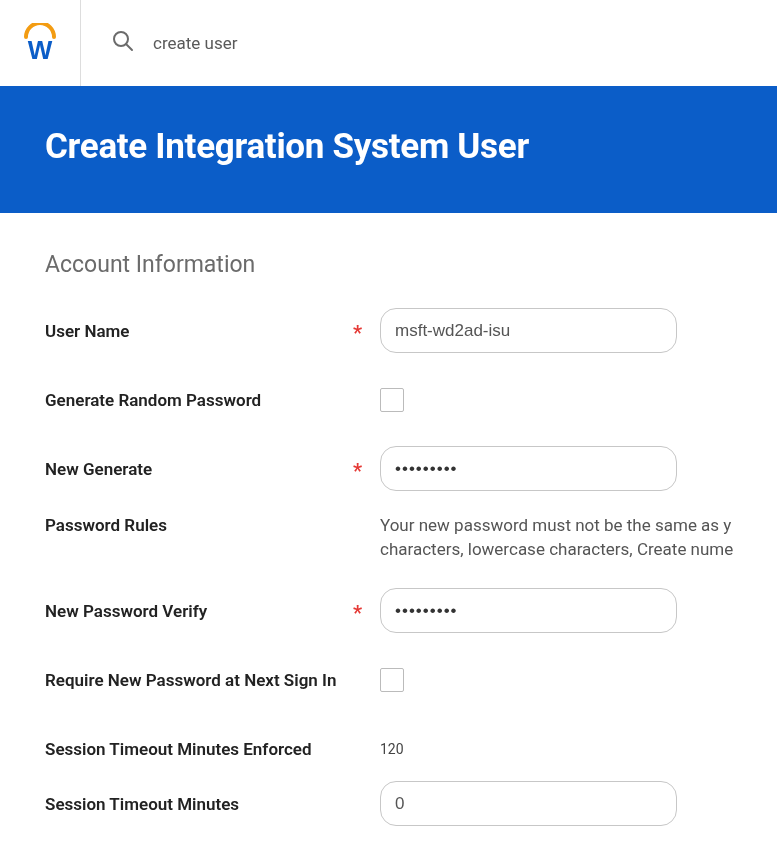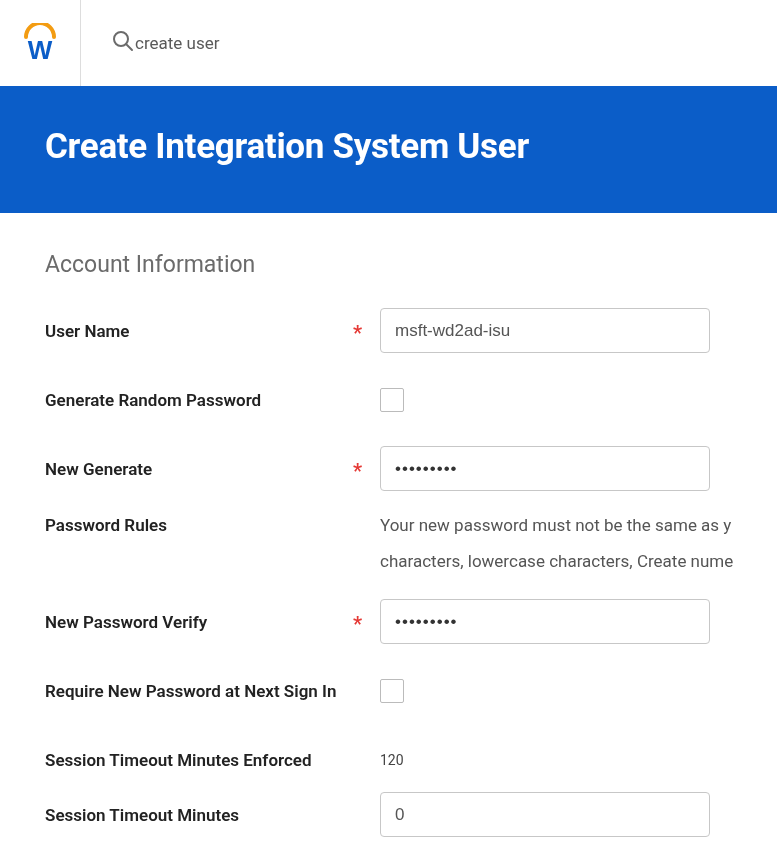--- a/index.html
+++ b/index.html
@@ -25,20 +25,21 @@
     }
     .divider-vert {
       width: 1px;
       height: 86px;
       background: #ddd;
       margin-right: 30px;
     }
     .search-wrap {
       display: flex;
       align-items: center;
+      gap: 18px;
     }
     .search-icon svg {
       width: 24px;
       height: 24px;
       stroke: #6b6b6b;
     }
     .search-text {
       font-size: 17px;
       color: #5a5a5a;
     }
@@ -77,24 +78,24 @@
     }
     .required {
       color: #e53935;
       font-size: 20px;
       position: absolute;
       right: 18px;
       top: 0px;
       font-weight: 700;
     }
     .text-input {
-      width: 330px;
+      width: 297px;
       height: 45px;
       border: 1px solid #c7c7c7;
-      border-radius: 4px;
+      border-radius: 16px;
       padding: 0 14px;
       font-size: 17px;
       color: #555;
       outline: none;
     }
     .text-input.dots {
       letter-spacing: 1px;
       color: #333;
     }
     .checkbox {
@@ -119,21 +120,21 @@
       overflow: hidden;
       width: 380px;
     }
     .rules-row {
       align-items: flex-start;
       margin-bottom: 28px;
     }
     .rules-cell {
       display: flex;
       flex-direction: column;
-      gap: 16px;
+      gap: 4px;
     }
     .timeout-enforced-row {
       margin-bottom: 10px;
     }
   </style>
 </head>
 <body>
 
 <div class="header">
   <div class="logo">

